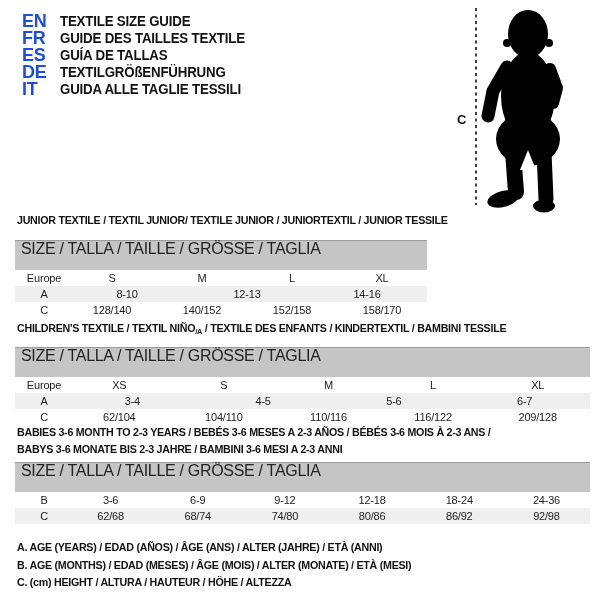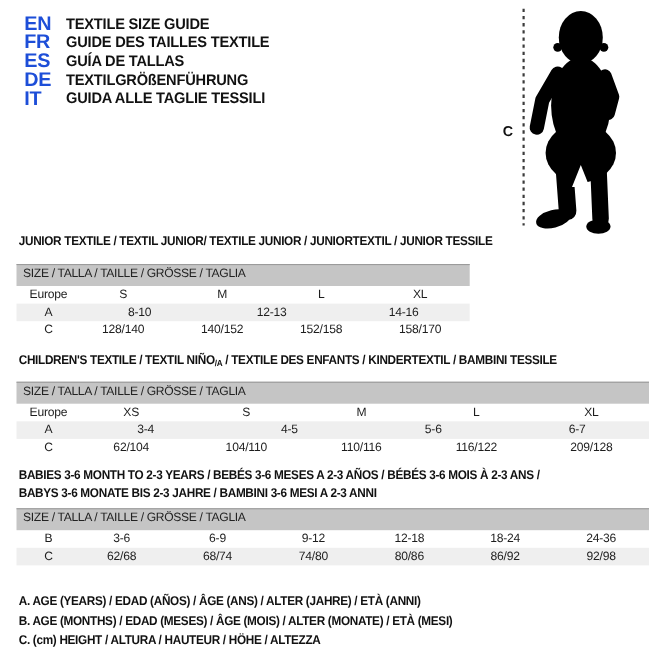--- a/index.html
+++ b/index.html
@@ -16,23 +16,23 @@
   
   .figure { position:absolute; left:450px; top:2px; }
   .figure text { font-family:"Liberation Sans", sans-serif; }
 
   
   .section-title { position:absolute; left:17px; font-size:11.5px; font-weight:bold; color:#111;
                    letter-spacing:-0.3px; white-space:nowrap; transform:scaleX(0.93); transform-origin:left top; line-height:17px; }
   .title-sub { font-size:8px; vertical-align:-2px; }
 
   .size-table { position:absolute; left:15px; }
-  .tbl-header { height:20px; line-height:16px; background:var(--header-bg,#c5c5c5);
+  .tbl-header { height:30px; line-height:16px; background:var(--header-bg,#c5c5c5);
                 border-top:1px solid var(--header-border,#9b9b9b);
-                font-size:11px; letter-spacing:-0.3px; padding-left:6px; color:#222; white-space:nowrap; }
+                font-size:16px; letter-spacing:-0.3px; padding-left:6px; color:#222; white-space:nowrap; }
   .tbl-row { display:flex; height:16px; line-height:16px; font-size:11px; color:#1d1d1d; }
   .tbl-row.shaded { background:var(--row-shaded,#efefef); }
   .cell { flex:1; text-align:center; letter-spacing:-0.2px; }
   .cell.label { flex:0 0 52px; text-align:center; padding-left:6px; }
 
   .t1 { top:240px; width:412px; }
   .t2 { top:347px; width:575px; }
   .t3 { top:462px; width:575px; }
 
   

